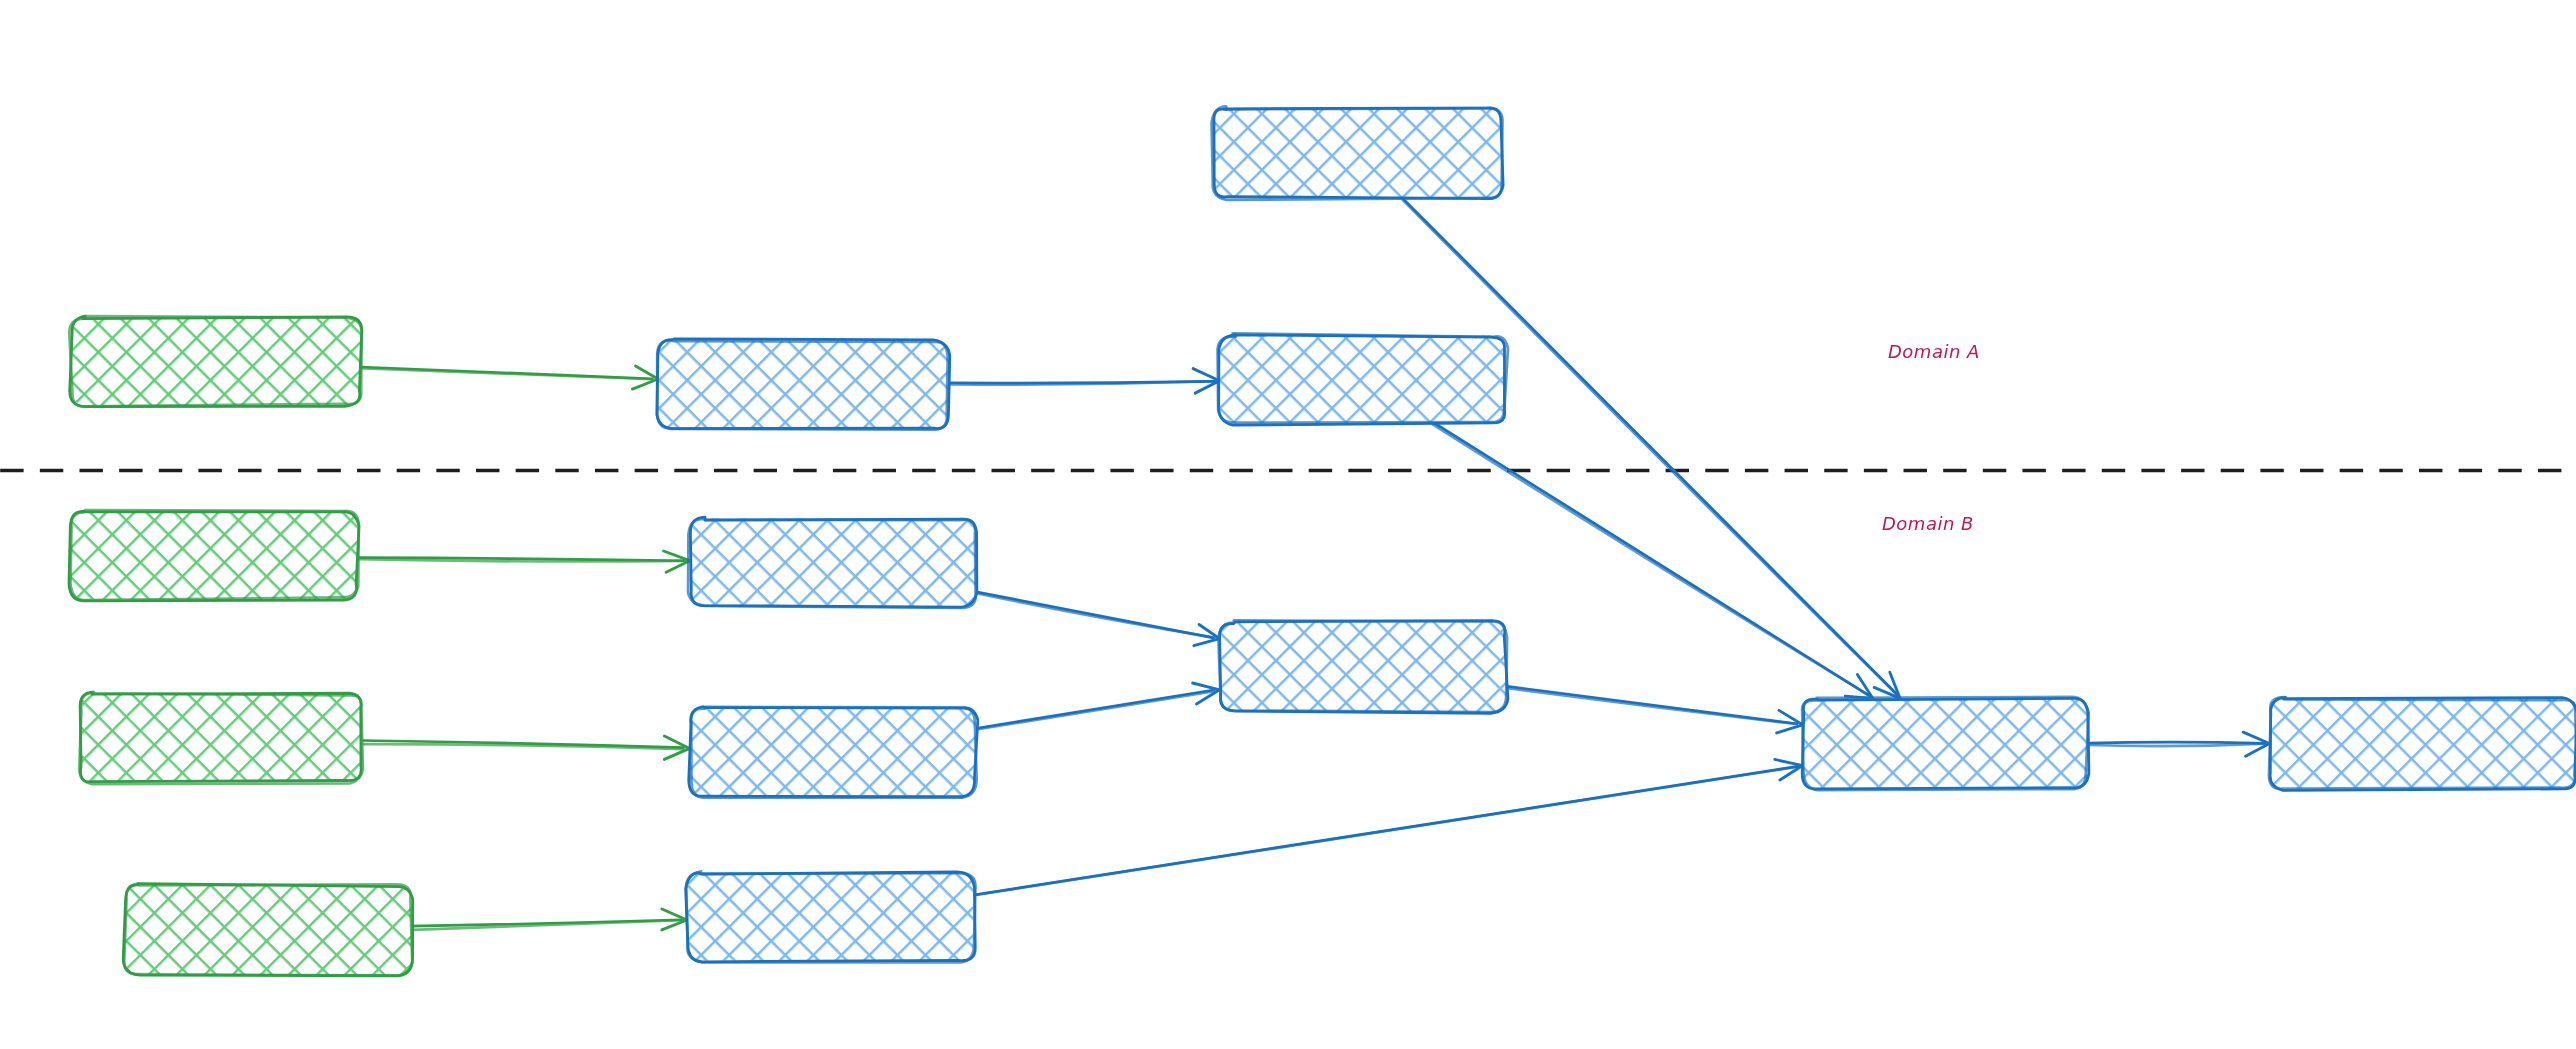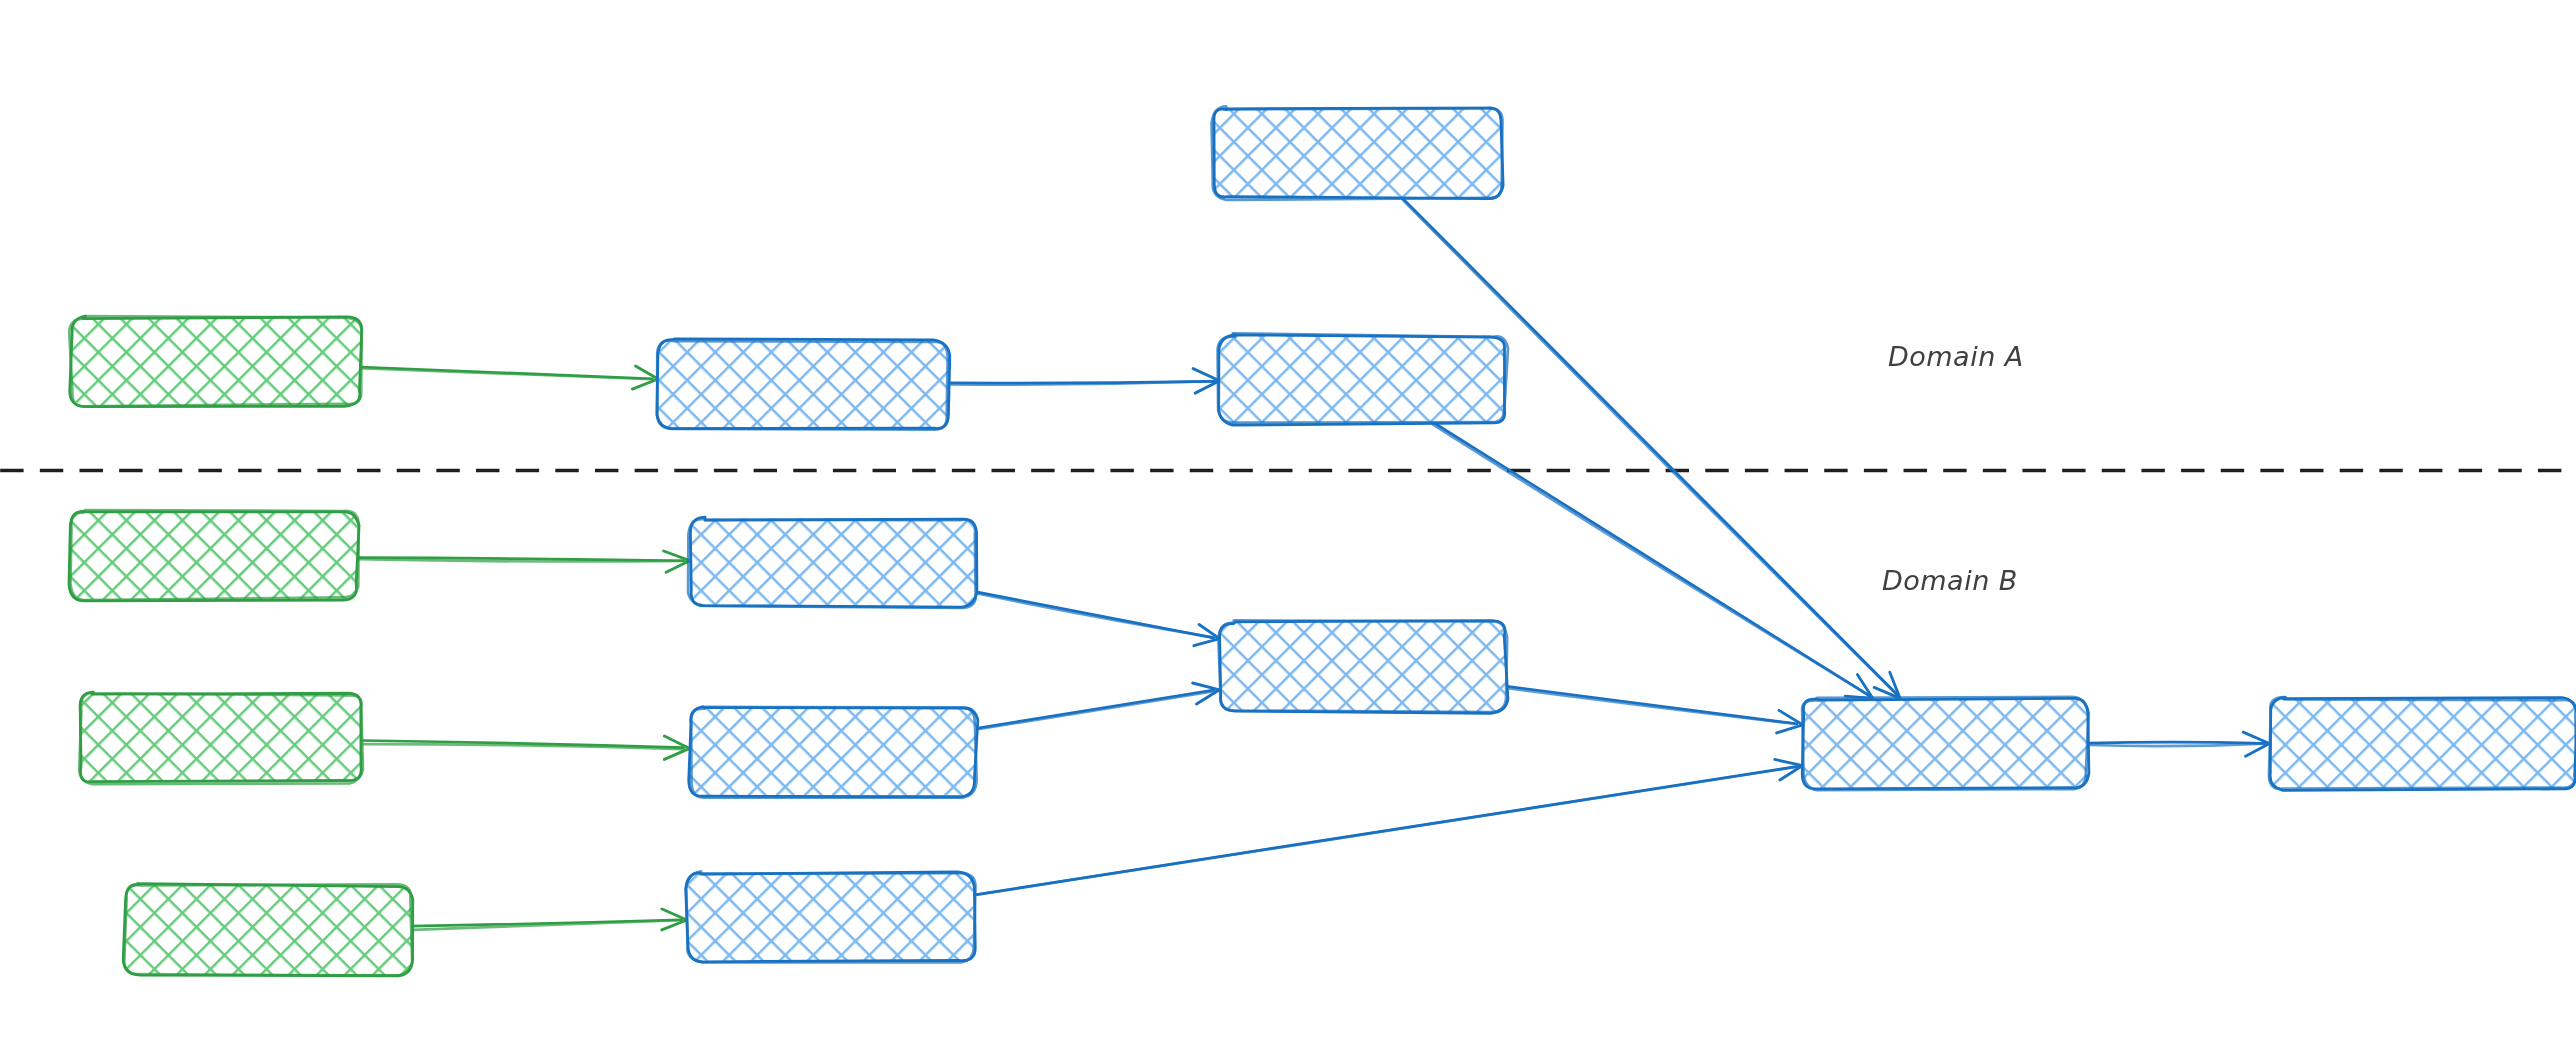--- a/index.html
+++ b/index.html
@@ -1,21 +1,21 @@
 <!DOCTYPE html>
 <html style="font-size:14.4px"><head>
 <meta charset="utf-8">
 <style>
   html,body{margin:0;padding:0;background:#ffffff;}
   body{width:2576px;height:1049px;overflow:hidden;
        font-family:"DejaVu Sans", sans-serif;}
   #canvas{position:relative;width:2576px;height:1049px;background:#ffffff;}
   #canvas > svg{position:absolute;left:0;top:0;width:2576px;height:1049px;}
   .dlabel{position:absolute;font-family:"DejaVu Sans", sans-serif;
-          font-size:27px;color:#404040;letter-spacing:0.5px;
+          font-size:18px;color:#be185d;letter-spacing:0.5px;
           font-style:italic;white-space:nowrap;}
 </style>
 </head>
 <body>
 
 <div id="canvas">
 
   <svg id="scene" xmlns="http://www.w3.org/2000/svg" viewBox="0 0 2858 1164">
     <defs>
       <pattern id="hatch-green" width="22" height="22" patternUnits="userSpaceOnUse" patternTransform="rotate(45)">
@@ -210,16 +210,16 @@
             <rect x="2518" y="775" width="340" height="100" rx="16" ry="16"></rect>
           </clipPath>
           <rect x="2518" y="775" width="340" height="100" rx="16" ry="16" fill="url(#hatch-blue)" clip-path="url(#clip-b-out)"></rect>
           <path d="M 2533.3834801439198 775.3252568312921 L 2843.165805501677 774.041378148552 Q 2855.8014176487923 775.150555028487 2859.6474913990123 791.4596403720789 L 2856.7290336545557 859.9825483710505 Q 2859.766021925397 876.4840708835982 2841.726220338792 875.3481261831708 L 2532.9737414984033 877.1063287521713 Q 2517.104906927422 872.8420656674541 2518.9938182050364 858.0864369994961 L 2519.385285280645 792.0204645221122 Q 2518.547367825173 775.4678949045949 2535.804769853875 773.7797204331495 Z" fill="none" stroke="#1971c2" stroke-width="3.1" stroke-linecap="round" stroke-linejoin="round" opacity="1"></path>
           <path d="M 2534.3926872299985 776.1502121835016 L 2841.1734420336784 776.8398074415512 Q 2860.1203471554445 774.8876150439494 2857.4697288487105 791.2505991854705 L 2858.8478943506257 857.3826741150581 Q 2858.0700660556554 876.3399890174157 2840.257913101278 874.0436042520217 L 2532.406295600161 875.2225569964387 Q 2517.123196128197 876.4739862157963 2517.544547452778 859.087533755321 L 2519.5627748606726 789.8636602277868 Q 2516.279355819896 773.184811242763 2535.1725590849296 773.5495413995347 Z" fill="none" stroke="#1971c2" stroke-width="3.1" stroke-linecap="round" stroke-linejoin="round" opacity="0.72"></path>
         </g>
       </g>
   </svg>
 
   <div class="dlabel" id="lbl-0" style="left: 1888px; top: 341px;">Domain A</div>
-  <div class="dlabel" id="lbl-1" style="left: 1882px; top: 565px;">Domain B</div>
+  <div class="dlabel" id="lbl-1" style="left: 1882px; top: 513px;">Domain B</div>
 
 </div>
 
 
 </body></html>

